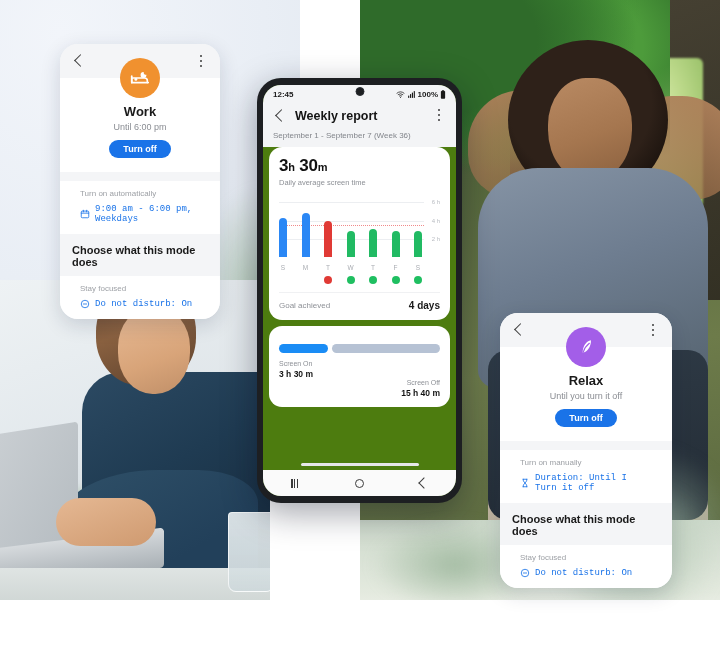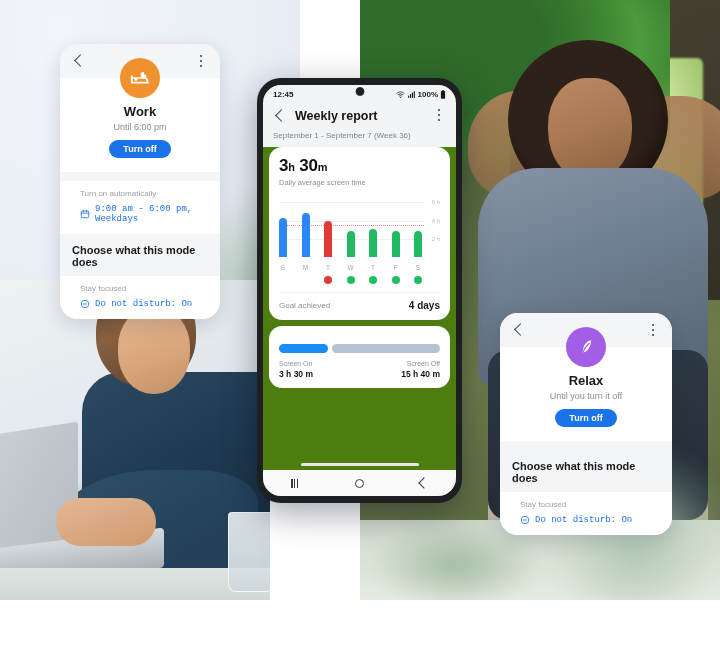--- a/index.html
+++ b/index.html
@@ -301,21 +301,21 @@
     margin-top:8px; padding-top:7px; border-top:1px solid #f0f1f3;
   }
   .goal-l { font-size:8px; color:#8d9096; }
   .goal-r { font-size:10px; font-weight:bold; color:#1a1a1a; }
 
   .paratext { font-size:7.5px; color:#75787e; line-height:1.55; }
   .dualbar { display:flex; gap:4px; margin-top:9px; }
   .dualbar .seg { height:9px; border-radius:5px; }
   .seg-on { background:#1a8cf5; }
   .seg-off { background:#b6c2d4; }
-  .dualmeta { display:flex; justify-content:space-between; margin-top:7px; }
+  .dualmeta { display:flex; justify-content:space-between; margin-top:7px;flex-direction:column; }
   .dm-lab { font-size:7px; color:#8d9096; }
   .dm-val { font-size:8.5px; font-weight:bold; color:#131313; margin-top:2px; }
 
   .scroll-hint { height:8px; }
   .navbar {
     margin-top:auto; height:26px; background:#fafafa;
     display:flex; align-items:center; justify-content:space-around;
   }
   .nav-ico { color:#3c3c3c; display:flex; align-items:center; justify-content:center; }
   .nav-lines { display:flex; gap:1.5px; }
@@ -428,20 +428,29 @@
         <svg width="20" height="20" viewBox="0 0 24 24" aria-hidden="true">
           <path d="M18 4c0 8-4.6 14-10 15 0-8 4.4-14 10-15z" fill="#fff"></path>
           <path d="M8.6 18.4C10 14 12.6 10.2 16 7.6" stroke="#a35ee8" stroke-width="1.5" stroke-linecap="round" fill="none"></path>
         </svg>
       </div>
       <div class="mc-title">Relax</div>
       <div class="mc-sub">Until you turn it off</div>
       <button class="mc-btn">Turn off</button>
     </div>
     <div class="mc-gap"></div>
+    <div class="mc-section">
+      <div class="mc-sec-label">Turn on manually</div>
+      <div class="mc-row">
+        <svg class="tiny-ico" viewBox="0 0 24 24">
+          <path d="M7 3h10M7 21h10M8 3v4l4 5 4-5V3M8 21v-4l4-5 4 5v4" fill="none" stroke="#1a73e8" stroke-width="2" stroke-linecap="round" stroke-linejoin="round"></path>
+        </svg>
+        <span class="mc-row-text">Duration: Until I Turn it off</span>
+      </div>
+    </div>
     <div class="mc-heading">Choose what this mode does</div>
     <div class="mc-section">
       <div class="mc-sec-label">Stay focused</div>
       <div class="mc-row">
         <svg class="tiny-ico" viewBox="0 0 24 24">
           <circle cx="12" cy="12" r="9" fill="none" stroke="#1a73e8" stroke-width="2"></circle>
           <path d="M8 12h8" stroke="#1a73e8" stroke-width="2" stroke-linecap="round"></path>
         </svg>
         <span class="mc-row-text">Do not disturb: On</span>
       </div>

